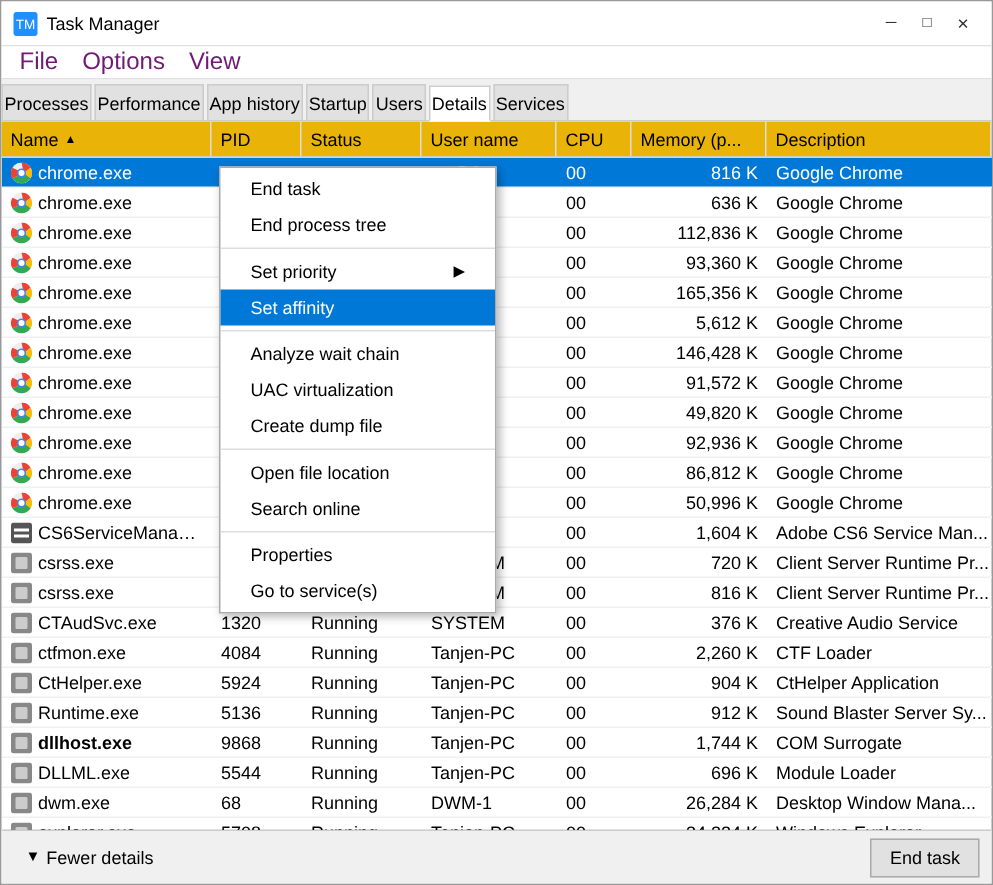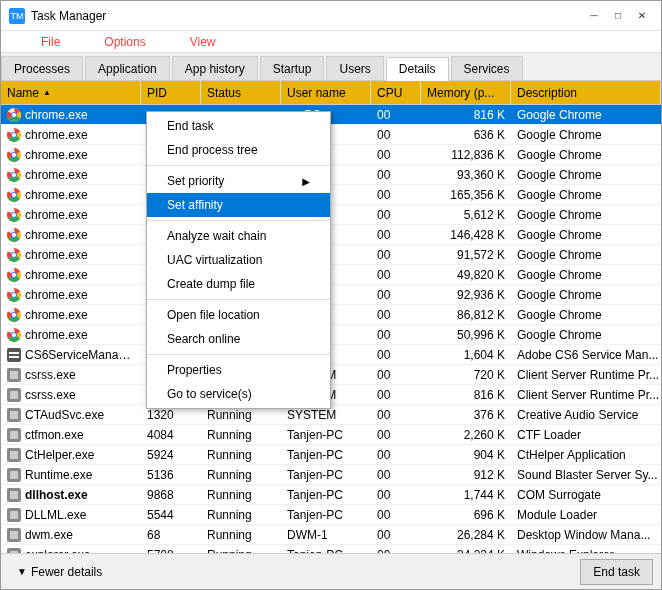--- a/index.html
+++ b/index.html
@@ -57,34 +57,33 @@
       height: 22px;
       display: flex;
       align-items: center;
       padding: 0 4px;
       background: #fff;
       border-bottom: 1px solid #e0e0e0;
     }
     .menu-item {
       padding: 2px 8px;
       cursor: pointer;
-      font-size: 12px;
-      color: #ef4444;
-      margin-left: 28px;
+      font-size: 16px;
+      color: #701a75;
     }
     .tabs {
       display: flex;
       background: #f0f0f0;
       border-bottom: 1px solid #ccc;
       padding: 0;
       height: 28px;
       align-items: flex-end;
     }
     .tab {
-      padding: 5px 12px;
+      padding: 5px 1px;
       cursor: pointer;
       font-size: 12px;
       background: #e1e1e1;
       border: 1px solid #ccc;
       border-bottom: none;
       margin-right: 2px;
       height: 24px;
       display: flex;
       align-items: center;
       color: #000;
@@ -229,21 +228,21 @@
   </div>
 
   <div class="menu-bar">
     <span class="menu-item">File</span>
     <span class="menu-item">Options</span>
     <span class="menu-item">View</span>
   </div>
 
   <div class="tabs">
     <div class="tab">Processes</div>
-    <div class="tab">Application</div>
+    <div class="tab">Performance</div>
     <div class="tab">App history</div>
     <div class="tab">Startup</div>
     <div class="tab">Users</div>
     <div class="tab active">Details</div>
     <div class="tab">Services</div>
   </div>
 
   <div class="table-container">
 
     <div class="table-header">

